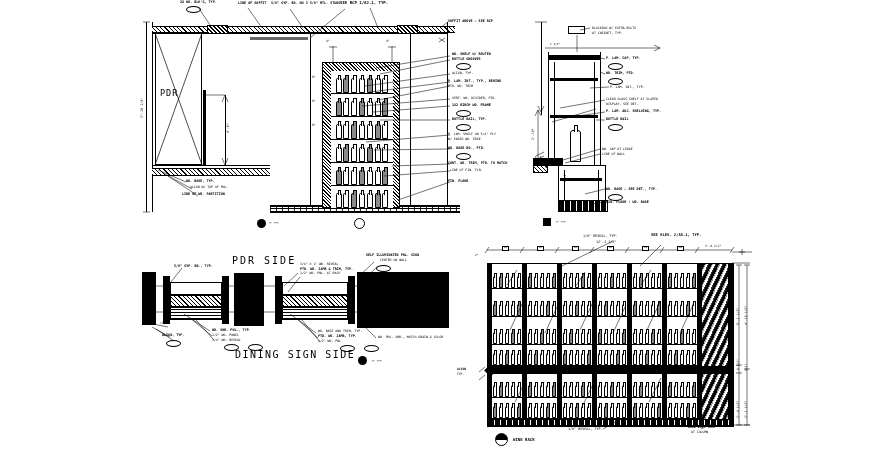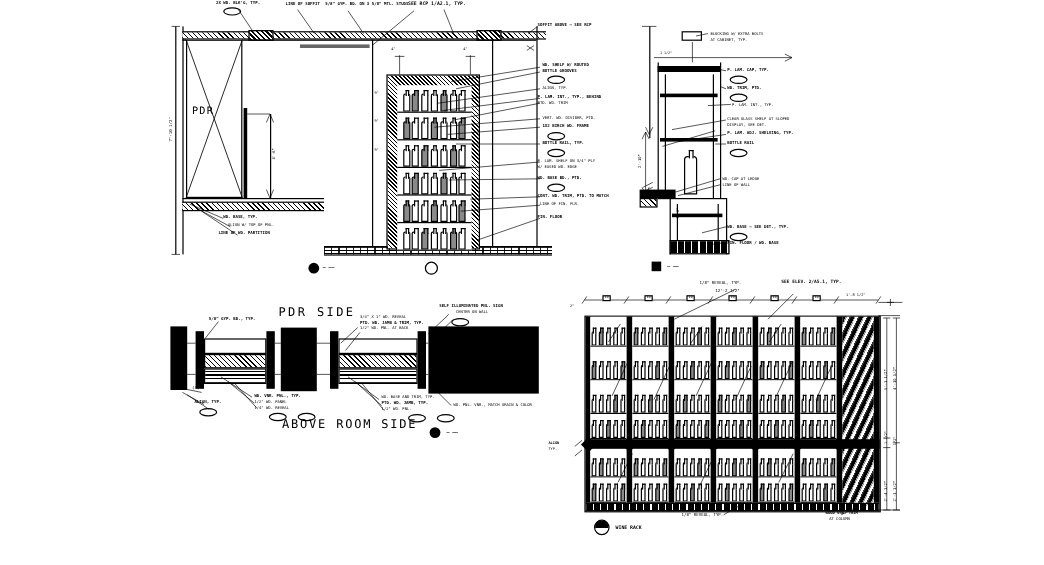--- a/index.html
+++ b/index.html
@@ -276,21 +276,21 @@
         <span class="co bubble" style="left: 78px; top: 184px;"></span>
         <span class="co b" style="left: 76px; top: 191px;">FIN. FLOOR / WD. BASE</span>
         <span class="co" style="left: 2px; top: 130px; font-size: 3.2px; transform: rotate(-90deg);">2'-10"</span>
         <span class="co b" style="left: 26px; top: 210px; font-size: 4px;">—  ——</span>
         <span class="co" style="left: 20px; top: 33px; font-size: 2.8px;">1 1/2"</span>
       </div>
   </section>
 
   <section class="view" id="v3" style="left:140px;top:252px;width:330px;height:125px">
     <div class="title" style="left:92px;top:3px">PDR  SIDE</div>
-    <div class="title" style="left:95px;top:97px;letter-spacing:1.5px">ABOVE  ROOM  SIDE</div>
+    <div class="title" style="left:95px;top:97px;letter-spacing:1.5px">DINING  SIGN  SIDE</div>
     <div class="blk" style="left:2px;top:20px;width:14px;height:53px"></div>
     <div class="blk" style="left:23px;top:24px;width:7px;height:48px"></div>
     <div class="outline" style="left:30px;top:30px;width:52px;height:13px"></div>
     <div class="hatch-diag" style="left:30px;top:43px;width:52px;height:12px;border:0.6px solid #000"></div>
     <div class="hatch-wood" style="left:30px;top:55px;width:52px;height:13px;border:0.6px solid #000"></div>
     <div class="blk" style="left:82px;top:24px;width:7px;height:48px"></div>
     <div class="blk" style="left:94px;top:21px;width:30px;height:53px"></div>
     <div class="blk" style="left:135px;top:24px;width:7px;height:48px"></div>
     <div class="outline" style="left:142px;top:30px;width:66px;height:13px"></div>
     <div class="hatch-diag" style="left:142px;top:43px;width:66px;height:12px;border:0.6px solid #000"></div>

